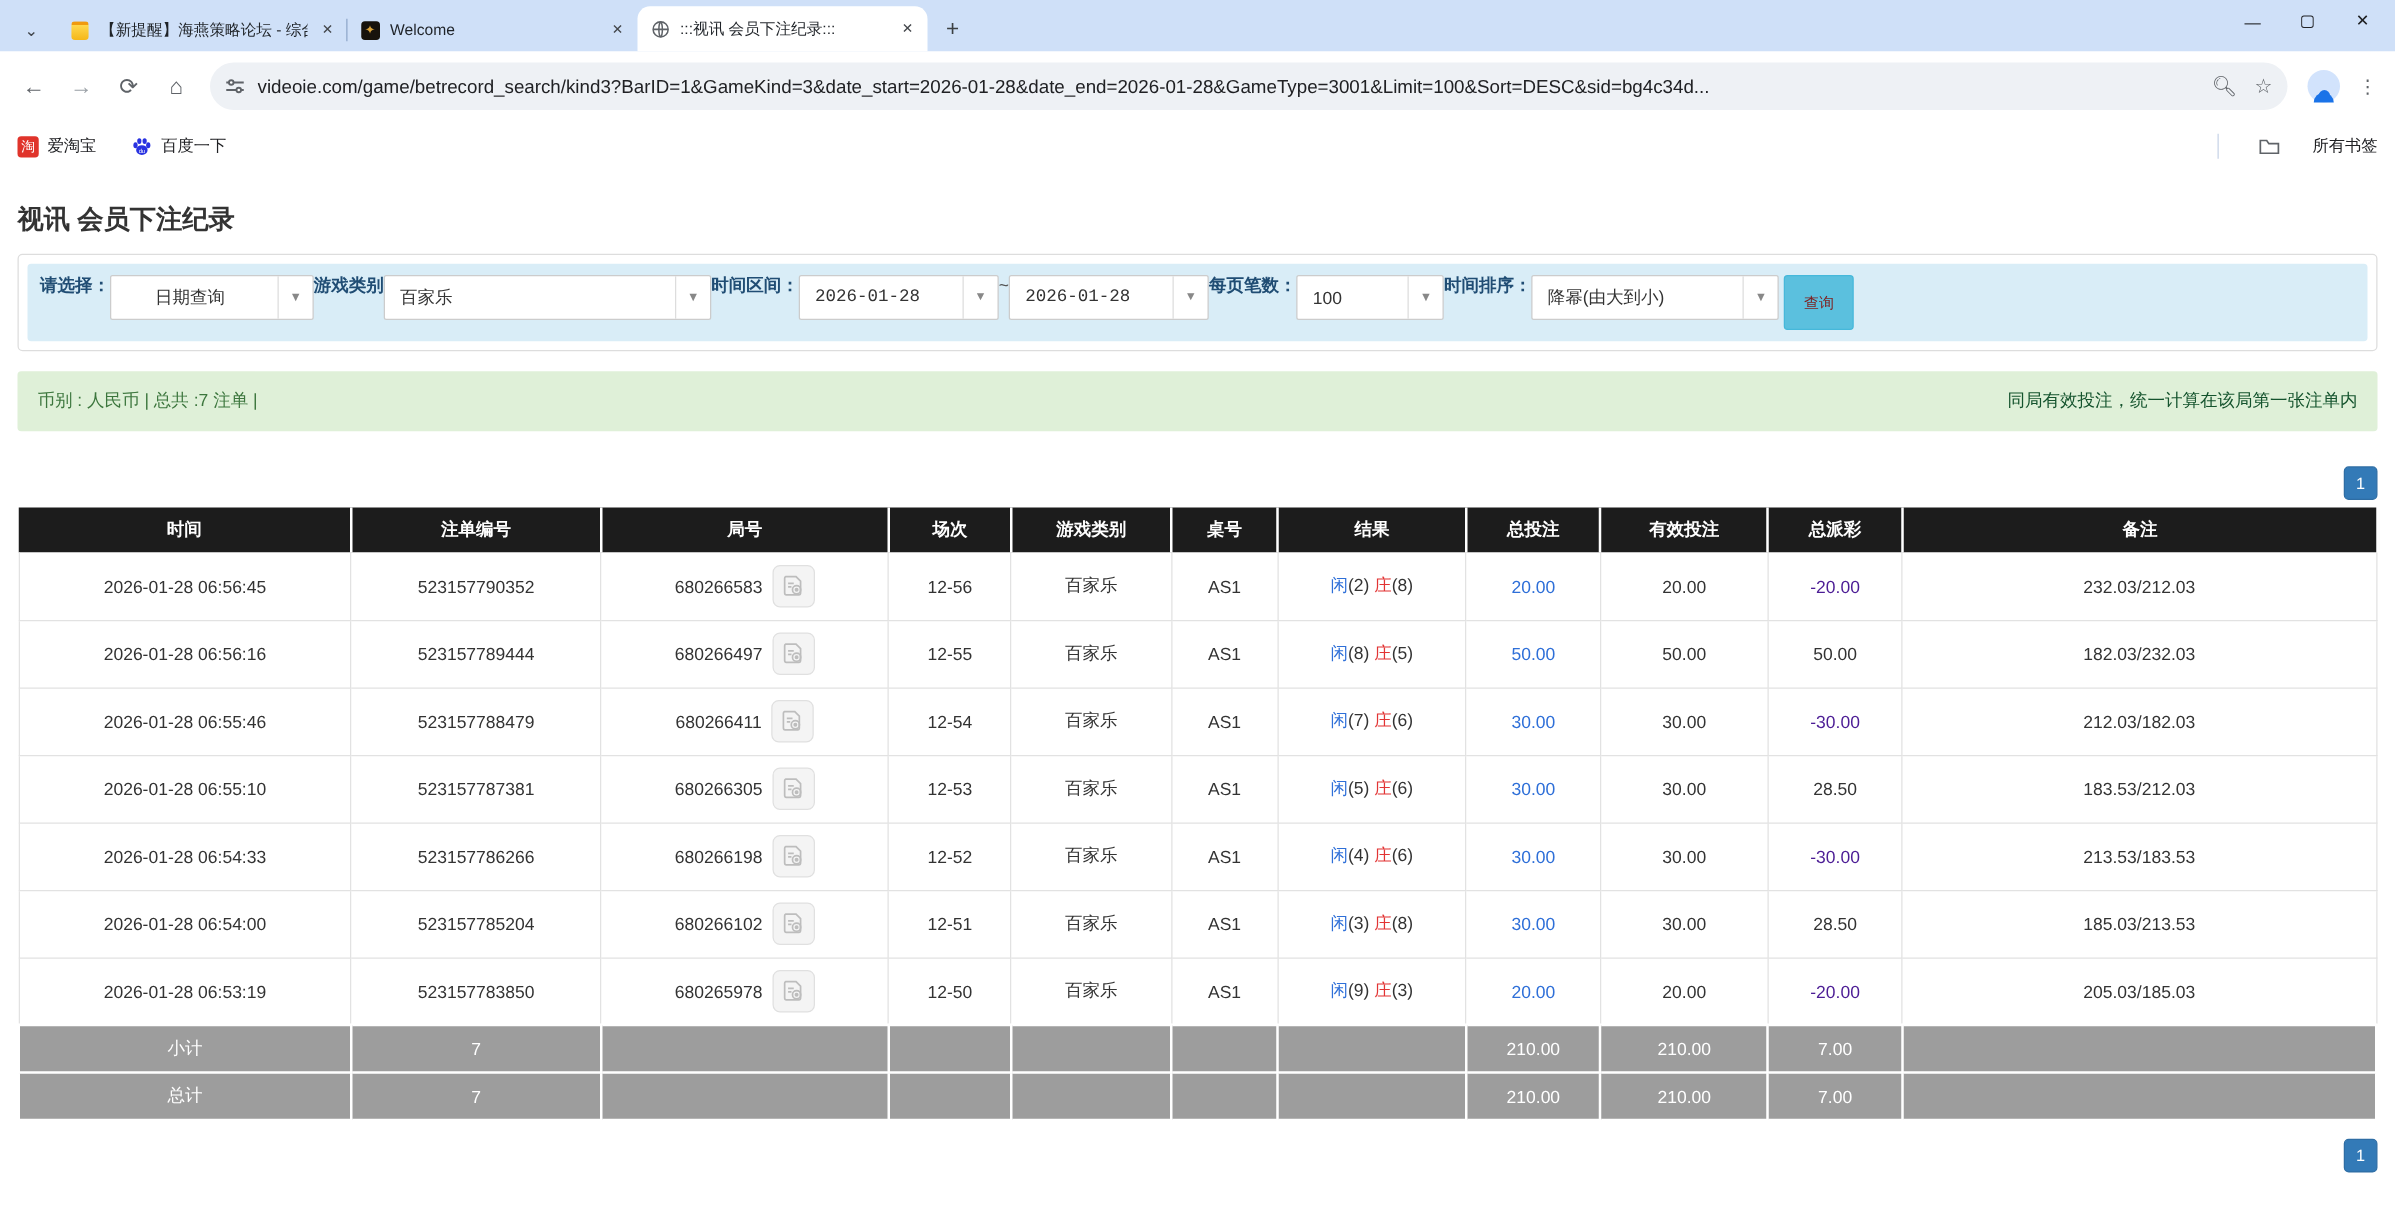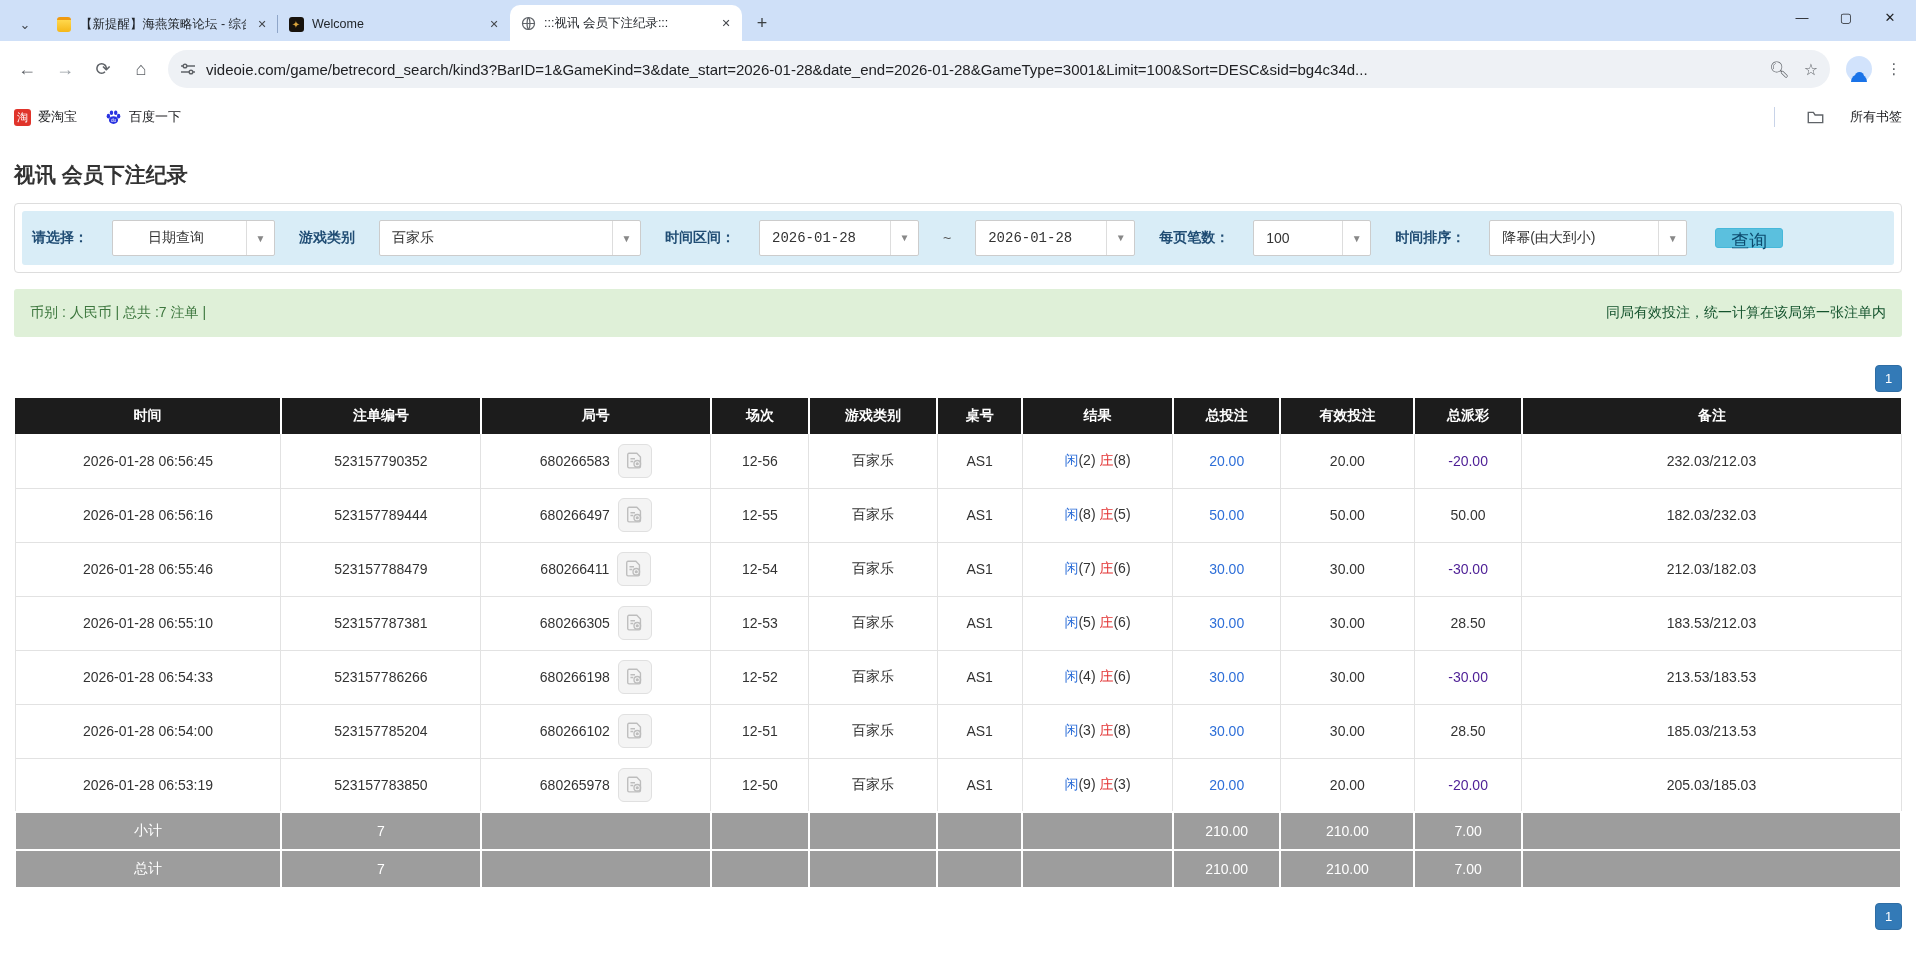--- a/index.html
+++ b/index.html
@@ -51,36 +51,36 @@
     display:flex; align-items:center; justify-content:center; }
   .bm-right { margin-left:auto; display:flex; align-items:center; gap:26px; }
   .bm-sep { width:1px; height:20px; background:#c8d3e8; margin-right:6px; }
   .folder-icon { display:flex; }
 
   
   .page { padding:0 14px; }
   .page-title { font-size:21px; color:#333; font-weight:700; margin:24px 0 14px 0; }
 
   .filter-wrap { border:1px solid #ddd; border-radius:4px; padding:7px; margin-bottom:16px; }
-  .filter-bar { background:#d9edf7; border-radius:3px; padding:9px 10px; display:flex; align-items:center;
-    flex-wrap:nowrap; gap:24px; }
+  .filter-bar { background:#d9edf7; border-radius:3px; padding:9px 10px; display:flex; 
+    flex-wrap:nowrap; gap:0; }
   .f-label { color:#204d74; font-weight:bold; font-size:14px; white-space:nowrap; }
   .sel { display:inline-flex; align-items:center; background:#fff; border:1px solid #ccc; border-radius:2px;
     height:36px; cursor:pointer; }
   .sel .val { padding:0 12px; font-size:14px; color:#333; flex:1; white-space:nowrap; }
   .sel .arrow { width:28px; align-self:stretch; border-left:1px solid #ddd; display:flex; align-items:center;
     justify-content:center; color:#888; font-size:10px; }
   .sel.w-query { width:163px;padding-left:23px; }
   .sel.w-game  { width:262px; }
   .sel.w-date  { width:160px;font-family:Liberation Mono, monospace; }
   .sel.w-limit { width:118px; }
   .sel.w-sort  { width:198px; }
   .tilde { color:#555; font-size:14px; }
-  .search-btn { background:#5bc0de; color:#0c4a6e; border:1px solid #46b8da; border-radius:3px; height:20px;
-    padding:0 15px; font-size:18px; cursor:pointer; margin-left:4px; }
+  .search-btn { background:#5bc0de; color:#7f1d1d; border:1px solid #46b8da; border-radius:3px; height:44px;
+    padding:0 15px; font-size:12px; cursor:pointer; margin-left:4px; }
 
   .summary-bar { background:#dff0d8; border-radius:3px; height:48px; display:flex; align-items:center;
     padding:0 16px; margin-bottom:28px; }
   .summary-left { color:#3c763d; font-size:14px; }
   .summary-right { margin-left:auto; color:#14532d; font-size:14px; }
 
   .pager { display:flex; justify-content:flex-end; margin:6px 0; }
   .page-btn { min-width:27px; height:27px; background:#337ab7; border:1px solid #2e6da4; border-radius:4px;
     color:#fff; font-size:13px; display:flex; align-items:center; justify-content:center; cursor:pointer; }
 

